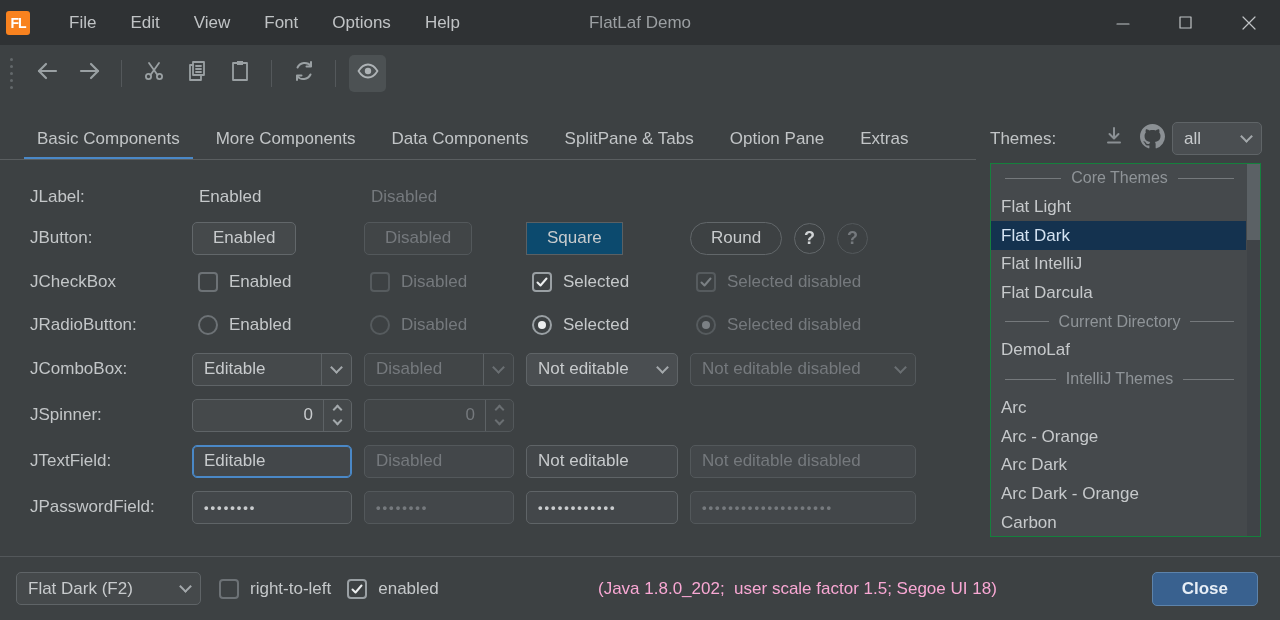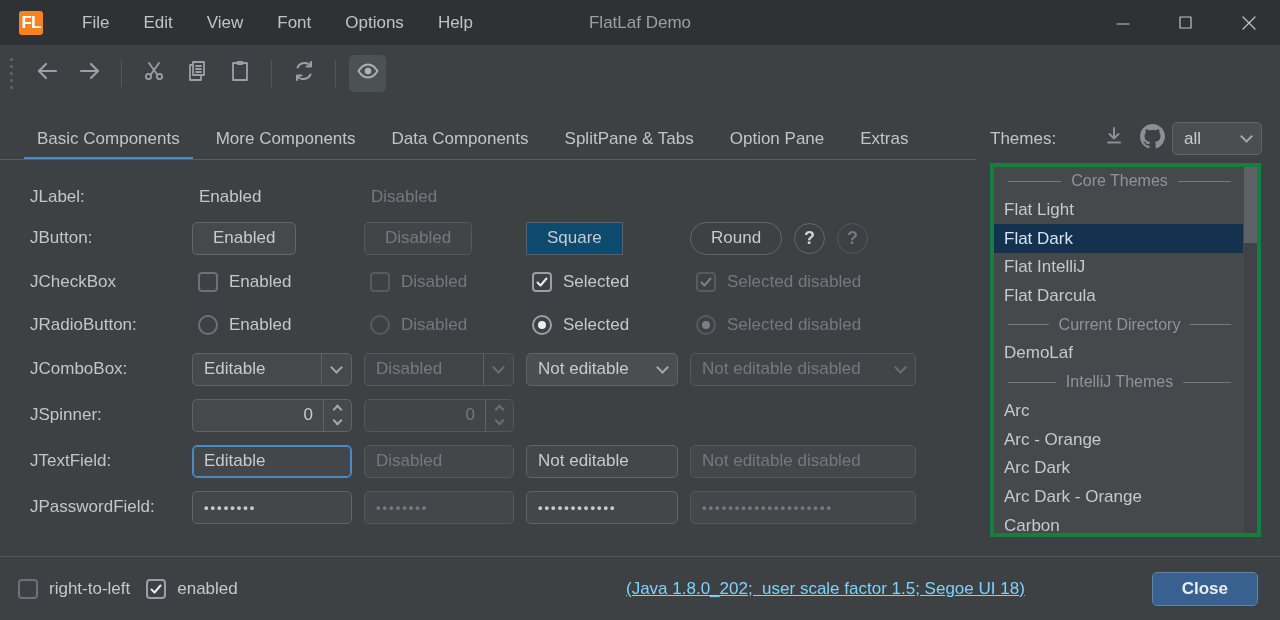--- a/index.html
+++ b/index.html
@@ -5,22 +5,22 @@
   * { box-sizing: border-box; }
   html,body { margin:0; padding:0; }
   body {
     width:1280px; height:620px; overflow:hidden; position:relative;
     background:#3d4143; color:#c5c8ca;
     font-family:"Liberation Sans","DejaVu Sans",sans-serif; font-size:17px;
   }
 
   
   .titlebar { position:absolute; top:0; left:0; right:0; height:45px; background:#2f3234; display:flex; align-items:center; }
-  .logo { width:24px; height:24px; background:#f8821f; border-radius:3px; margin-left:19px;
-          display:flex; align-items:center; justify-content:center; color:#fff; font-weight:bold; font-size:17px; letter-spacing:-1px; flex:none; }
+  .logo { width:24px; height:24px; background:#f8821f; border-radius:3px; margin-left:6px;
+          display:flex; align-items:center; justify-content:center; color:#fff; font-weight:bold; font-size:14px; letter-spacing:-1px; flex:none; }
   .menubar { display:flex; height:100%; margin-left:22px; z-index:2; }
   .menu-item { padding:0 17px; display:flex; align-items:center; color:#c0c3c5; }
   .win-title { position:absolute; left:0; right:0; text-align:center; color:#9b9fa2; pointer-events:none; }
   .win-controls { margin-left:auto; display:flex; height:100%; z-index:2; }
   .win-btn { width:63px; height:100%; display:flex; align-items:center; justify-content:center; }
 
   
   .toolbar { position:absolute; top:45px; left:0; right:0; height:56px; display:flex; align-items:center; padding-left:8px; }
   .grip { display:flex; flex-direction:column; gap:4px; margin:0 12px 0 2px; }
   .grip i { width:3px; height:3px; border-radius:50%; background:#63686b; }
@@ -33,21 +33,21 @@
   .tab { padding:0 13px; margin-right:10px; display:flex; align-items:center; color:#c2c5c7; position:relative; white-space:nowrap; }
   .tab.selected::after { content:""; position:absolute; left:0; right:0; bottom:0; height:3px; background:#4a88c7; }
   .tabs-line { position:absolute; top:159px; left:0; width:976px; height:1px; background:#5a5e60; }
 
   
   .themes-head { position:absolute; top:123px; left:990px; width:272px; height:31px; display:flex; align-items:center; }
   .themes-label { color:#c1c4c6; }
   .icon-btn { width:32px; height:31px; display:flex; align-items:center; justify-content:center; border-radius:4px; }
   .themes-filter { width:90px; height:31px; margin-left:auto; }
   .themes-list { position:absolute; left:990px; top:163px; width:271px; height:374px; background:#45494c;
-                 border:4px solid #15803d; overflow:hidden; }
+                 border:1px solid #15803d; overflow:hidden; }
   .theme-item { height:28.7px; display:flex; align-items:center; padding:0 16px 0 10px; color:#c6c9cb; margin-right:14px; white-space:nowrap; }
   .theme-item.selected { background:#14324f; color:#d4e3f2; }
   .theme-sep { height:28.7px; display:flex; align-items:center; color:#8f9498; font-size:16px; padding:0 26px 0 14px; white-space:nowrap; }
   .theme-sep::before, .theme-sep::after { content:""; flex:1; height:1px; background:#75797c; }
   .theme-sep::before { margin-right:10px; } .theme-sep::after { margin-left:10px; }
   .list-track { position:absolute; top:0; right:0; width:13px; height:100%; background:#3f4347; }
   .list-thumb { position:absolute; top:0; right:0; width:13px; height:76px; background:#5b6165; }
 
   
   .main-grid { position:absolute; left:30px; top:178px; display:grid;
@@ -100,21 +100,21 @@
   .tf { height:33px; background:#43474a; border:1px solid #5f6467; border-radius:5px; display:flex; align-items:center;
         padding:0 11px; color:#c8cbcd; white-space:nowrap; overflow:hidden; }
   .tf.focused { border-color:#4a88c7; box-shadow:inset 0 0 0 1px #4a88c7; }
   .tf.disabled { color:#75797d; border-color:#53585b; }
   .tf.pwd { font-size:13px; font-weight:bold; letter-spacing:2px; }
 
   
   .bottombar { position:absolute; left:0; right:0; bottom:0; height:64px; border-top:1px solid #53575a; display:flex; align-items:center; }
   .bottombar .combo { width:185px; margin-left:16px; flex:none; }
   .bb-check { margin-left:18px; }
-  .status { position:absolute; left:626px; color:#7dd3fc; white-space:pre;text-decoration:underline; }
+  .status { position:absolute; left:598px; color:#f9a8d4; white-space:pre; }
   .close-btn { position:absolute; right:22px; height:34px; padding:16px 29px; background:#39618f; border:1px solid #5d83ab;
                border-radius:5px; color:#e7eef6; font-weight:bold; display:flex; align-items:center; }
 
   svg { stroke-linecap:round; stroke-linejoin:round; }
 </style>
 </head>
 <body>
 
 <div class="titlebar">
   <div class="logo">FL</div>
@@ -442,20 +442,26 @@
     </div>
     <div class="cell c3">
       <div class="tf pwd fill">••••••••••••</div>
     </div>
     <div class="cell c4">
       <div class="tf pwd fill disabled">••••••••••••••••••••</div>
     </div>
   </div>
 
 <div class="bottombar">
+  <div class="combo">
+    <span class="txt">Flat Dark (F2)</span>
+    <span class="arrow-box">
+        <span class="chev"></span>
+      </span>
+  </div>
   <div class="check-row bb-check">
     <span class="box"></span>
     <span>right-to-left</span>
   </div>
   <div class="check-row" style="margin-left:16px">
     <span class="box checked">
       <svg width="12" height="12" viewBox="0 0 12 12" fill="none" stroke="#eceeef" stroke-width="2">
           <path d="M1.5 6.5 L4.5 9.5 L10.5 2.5"></path>
         </svg>
     </span>

